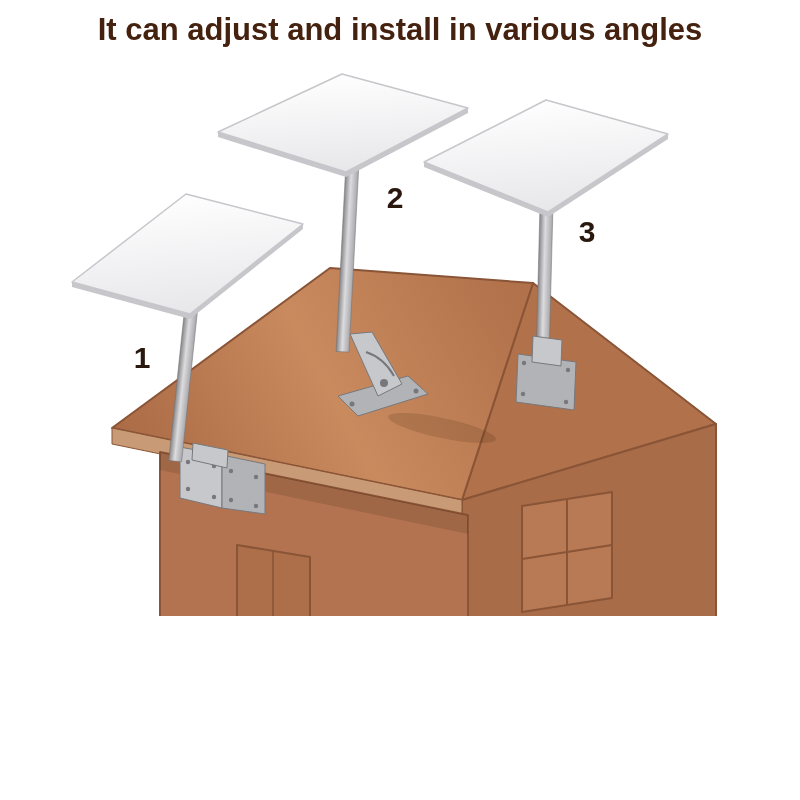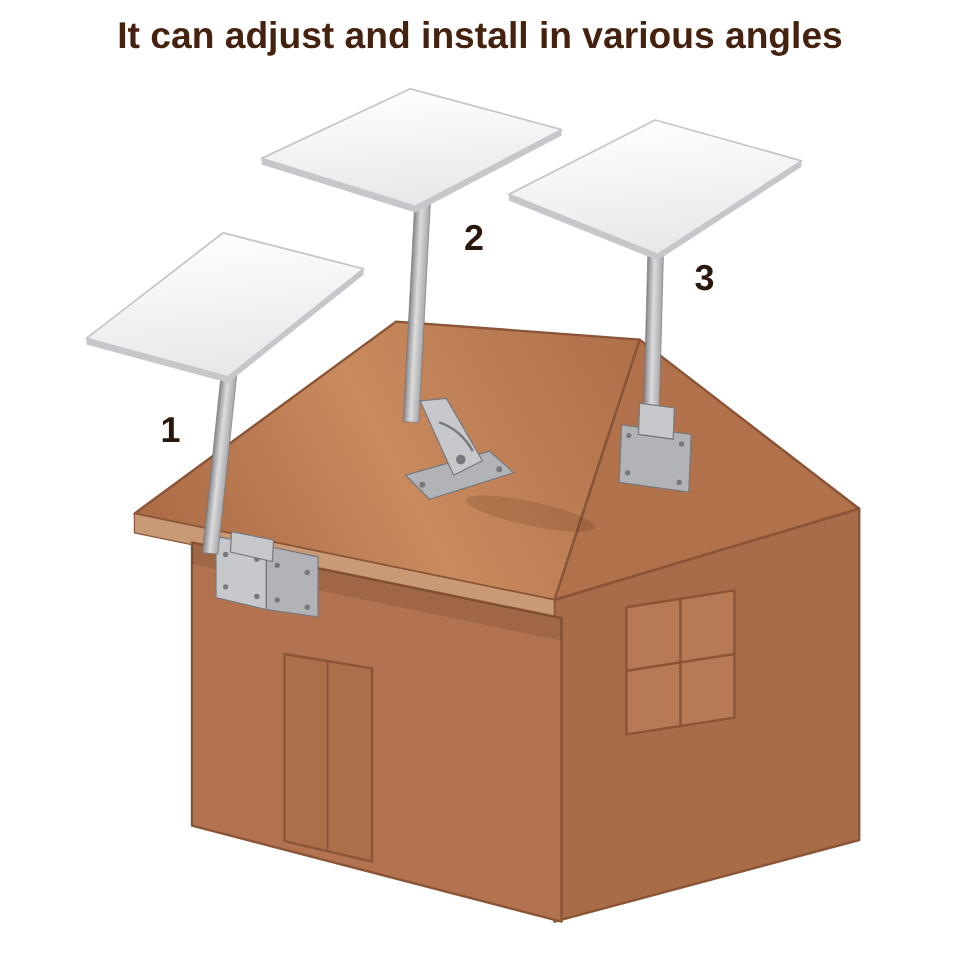--- a/index.html
+++ b/index.html
@@ -1,18 +1,18 @@
 <!DOCTYPE html>
 <html><head>
 <meta charset="utf-8">
 <style>
   html,body{margin:0;padding:0;background:#ffffff;}
   #stage{
     position:relative;
-    width:800px;height:800px;
+    width:800px;height:616px;
     background:#c2410c;
     overflow:hidden;
     font-family:"Liberation Sans", sans-serif;
   }
   svg text{font-family:"Liberation Sans", sans-serif;}
 </style>
 </head>
 <body>
 
 <div id="stage">

